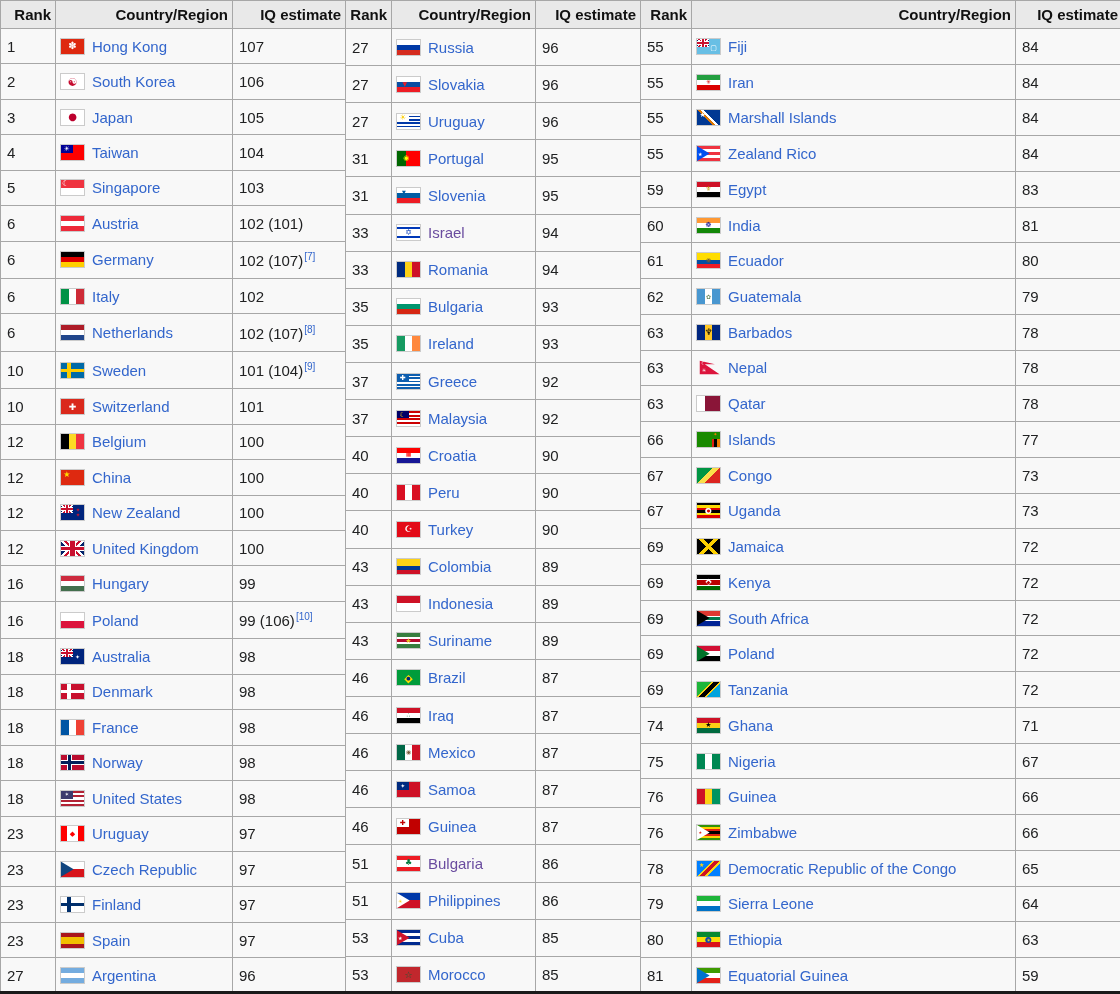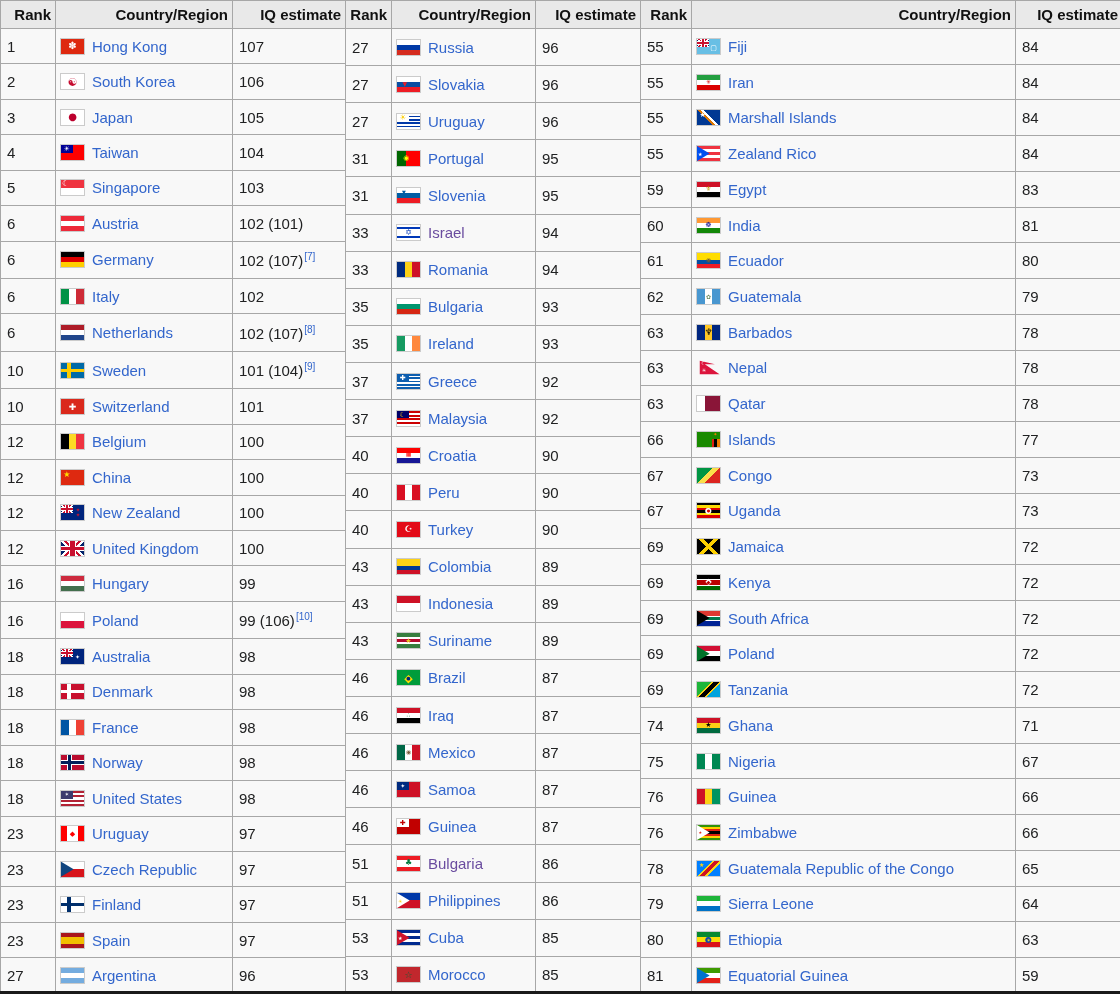--- a/index.html
+++ b/index.html
@@ -969,21 +969,21 @@
           </td>
           <td class="iq">66</td>
         </tr>
         <tr>
           <td class="rank">78</td>
           <td class="country">
             <span class="crow">
               <span class="flag" style="background: linear-gradient(135deg, rgb(0, 127, 255) 0%, rgb(0, 127, 255) 40%, rgb(247, 214, 24) 40%, rgb(247, 214, 24) 46%, rgb(206, 16, 33) 46%, rgb(206, 16, 33) 60%, rgb(247, 214, 24) 60%, rgb(247, 214, 24) 66%, rgb(0, 127, 255) 66%, rgb(0, 127, 255) 100%);">
                 <span class="em" style="color: rgb(247, 214, 24); font-size: 6px; left: 20%; top: 25%;">★</span>
               </span>
-              <a class="lnk">Guatemala Republic of the Congo</a>
+              <a class="lnk">Democratic Republic of the Congo</a>
             </span>
           </td>
           <td class="iq">65</td>
         </tr>
         <tr>
           <td class="rank">79</td>
           <td class="country">
             <span class="crow">
               <span class="flag" style="background: linear-gradient(rgb(30, 181, 58) 0%, rgb(30, 181, 58) 33.3333%, rgb(255, 255, 255) 33.3333%, rgb(255, 255, 255) 66.6667%, rgb(0, 114, 198) 66.6667%, rgb(0, 114, 198) 100%);"></span>
               <a class="lnk">Sierra Leone</a>

